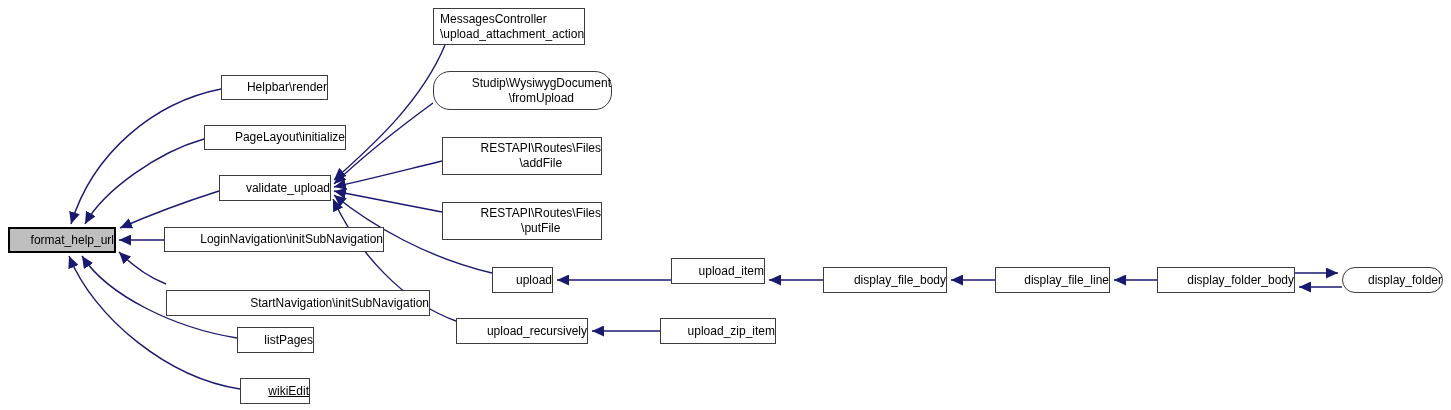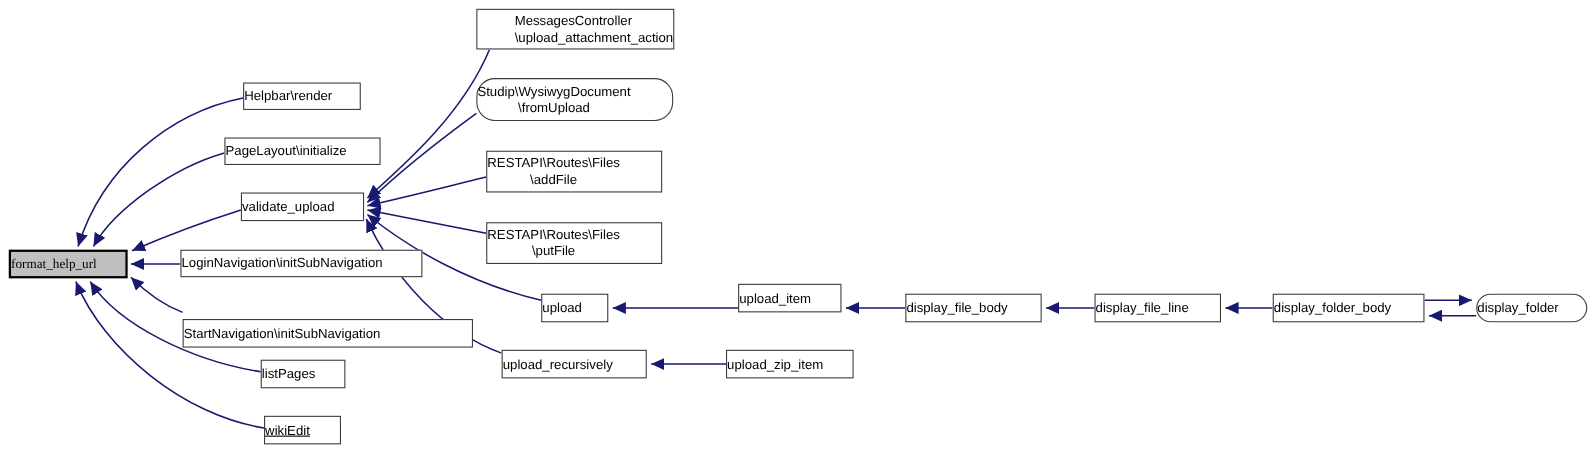--- a/index.html
+++ b/index.html
@@ -30,32 +30,31 @@
   #arrowhead-shape {
     fill: var(--edge-color, #191970);
   }
   .node {
     position: absolute;
     box-sizing: border-box;
     background: var(--node-fill, #ffffff);
     border: 1.5px solid var(--node-border, #3c3c3c);
     display: flex;
     align-items: center;
-    justify-content: flex-start;
+    justify-content: flex-end;
     text-align: center;
     font-size: 12px;
     line-height: 15px;
     color: #000000;
     white-space: pre-line;
     cursor: pointer;
   }
   .node--current {
     background: var(--current-fill, #bfbfbf);
     border: 2px solid var(--current-border, #000000);
-    font-family: Liberation Serif, serif;
   }
   .node--left {
     justify-content: flex-start;
     text-align: left;
     padding-left: 6px;
   }
   .node span {
     pointer-events: none;
   }
 </style>
@@ -91,21 +90,21 @@
       <path d="M 660,331 L 592,331" class="edge" marker-end="url(#arrow)"></path>
     </svg>
 <div class="node node--current" style="left: 8px; top: 227px; width: 108px; height: 26px;"><span>format_help_url</span></div>
     <div class="node" style="left: 221px; top: 75px; width: 107px; height: 25px;"><span>Helpbar\render</span></div>
     <div class="node" style="left: 204px; top: 125px; width: 142px; height: 25px;"><span>PageLayout\initialize</span></div>
     <div class="node" style="left: 219px; top: 175px; width: 112px; height: 26px;"><span>validate_upload</span></div>
     <div class="node" style="left: 164px; top: 227px; width: 220px; height: 25px;"><span>LoginNavigation\initSubNavigation</span></div>
     <div class="node" style="left: 166px; top: 290px; width: 264px; height: 26px;"><span>StartNavigation\initSubNavigation</span></div>
     <div class="node" style="left: 237px; top: 327px; width: 77px; height: 26px;"><span>listPages</span></div>
     <div class="node" style="left: 240px; top: 378px; width: 70px; height: 26px; text-decoration: underline;"><span>wikiEdit</span></div>
-    <div class="node node--left" style="left: 433px; top: 8px; width: 180px; height: 37px; justify-content: flex-end;"><span>MessagesController
+    <div class="node node--left" style="left: 433px; top: 8px; width: 152px; height: 37px;"><span>MessagesController
 \upload_attachment_action</span></div>
     <div class="node" style="left: 433px; top: 71px; width: 179px; height: 39px; border-radius: 17px;"><span>Studip\WysiwygDocument
 \fromUpload</span></div>
     <div class="node" style="left: 442px; top: 137px; width: 160px; height: 38px;"><span>RESTAPI\Routes\Files
 \addFile</span></div>
     <div class="node" style="left: 442px; top: 202px; width: 160px; height: 38px;"><span>RESTAPI\Routes\Files
 \putFile</span></div>
     <div class="node" style="left: 492px; top: 267px; width: 61px; height: 26px;"><span>upload</span></div>
     <div class="node" style="left: 456px; top: 318px; width: 132px; height: 26px;"><span>upload_recursively</span></div>
     <div class="node" style="left: 671px; top: 258px; width: 94px; height: 26px;"><span>upload_item</span></div>

